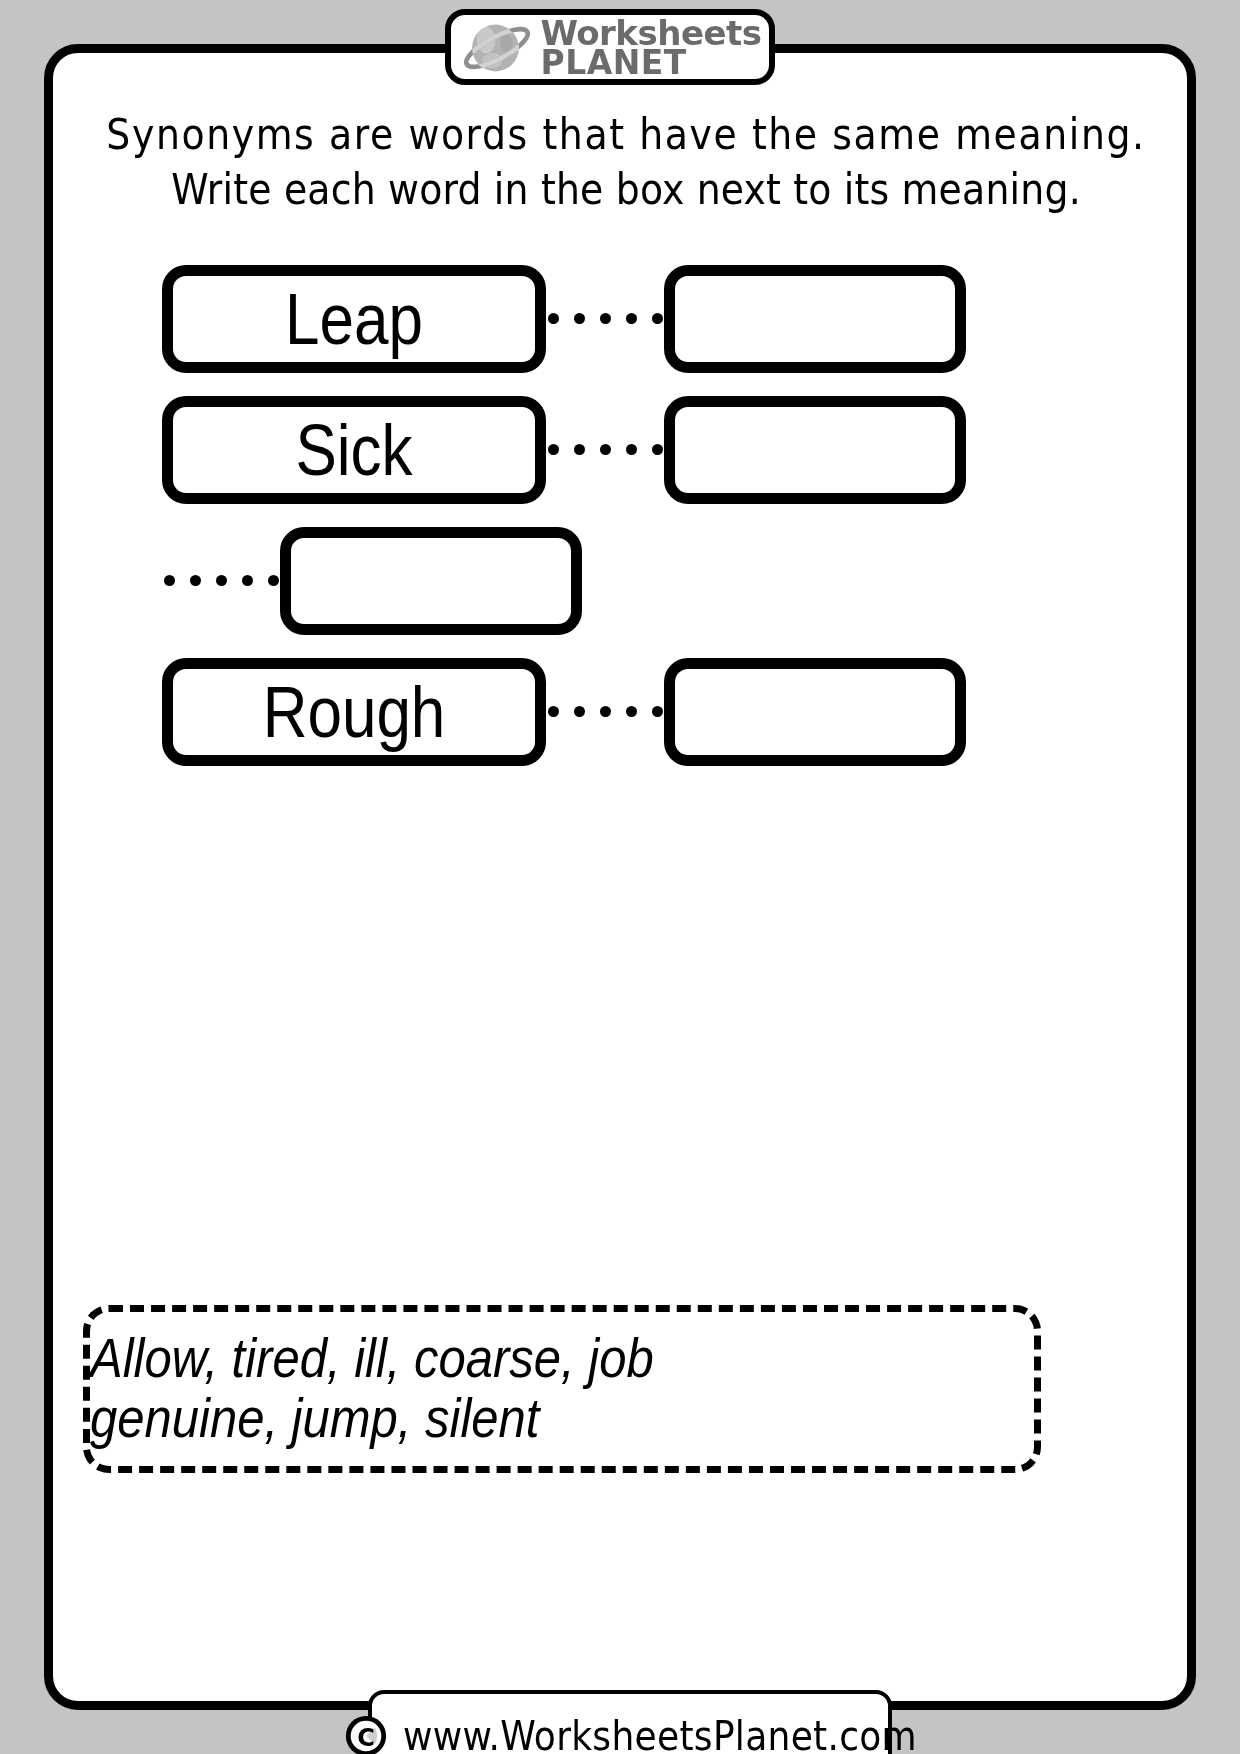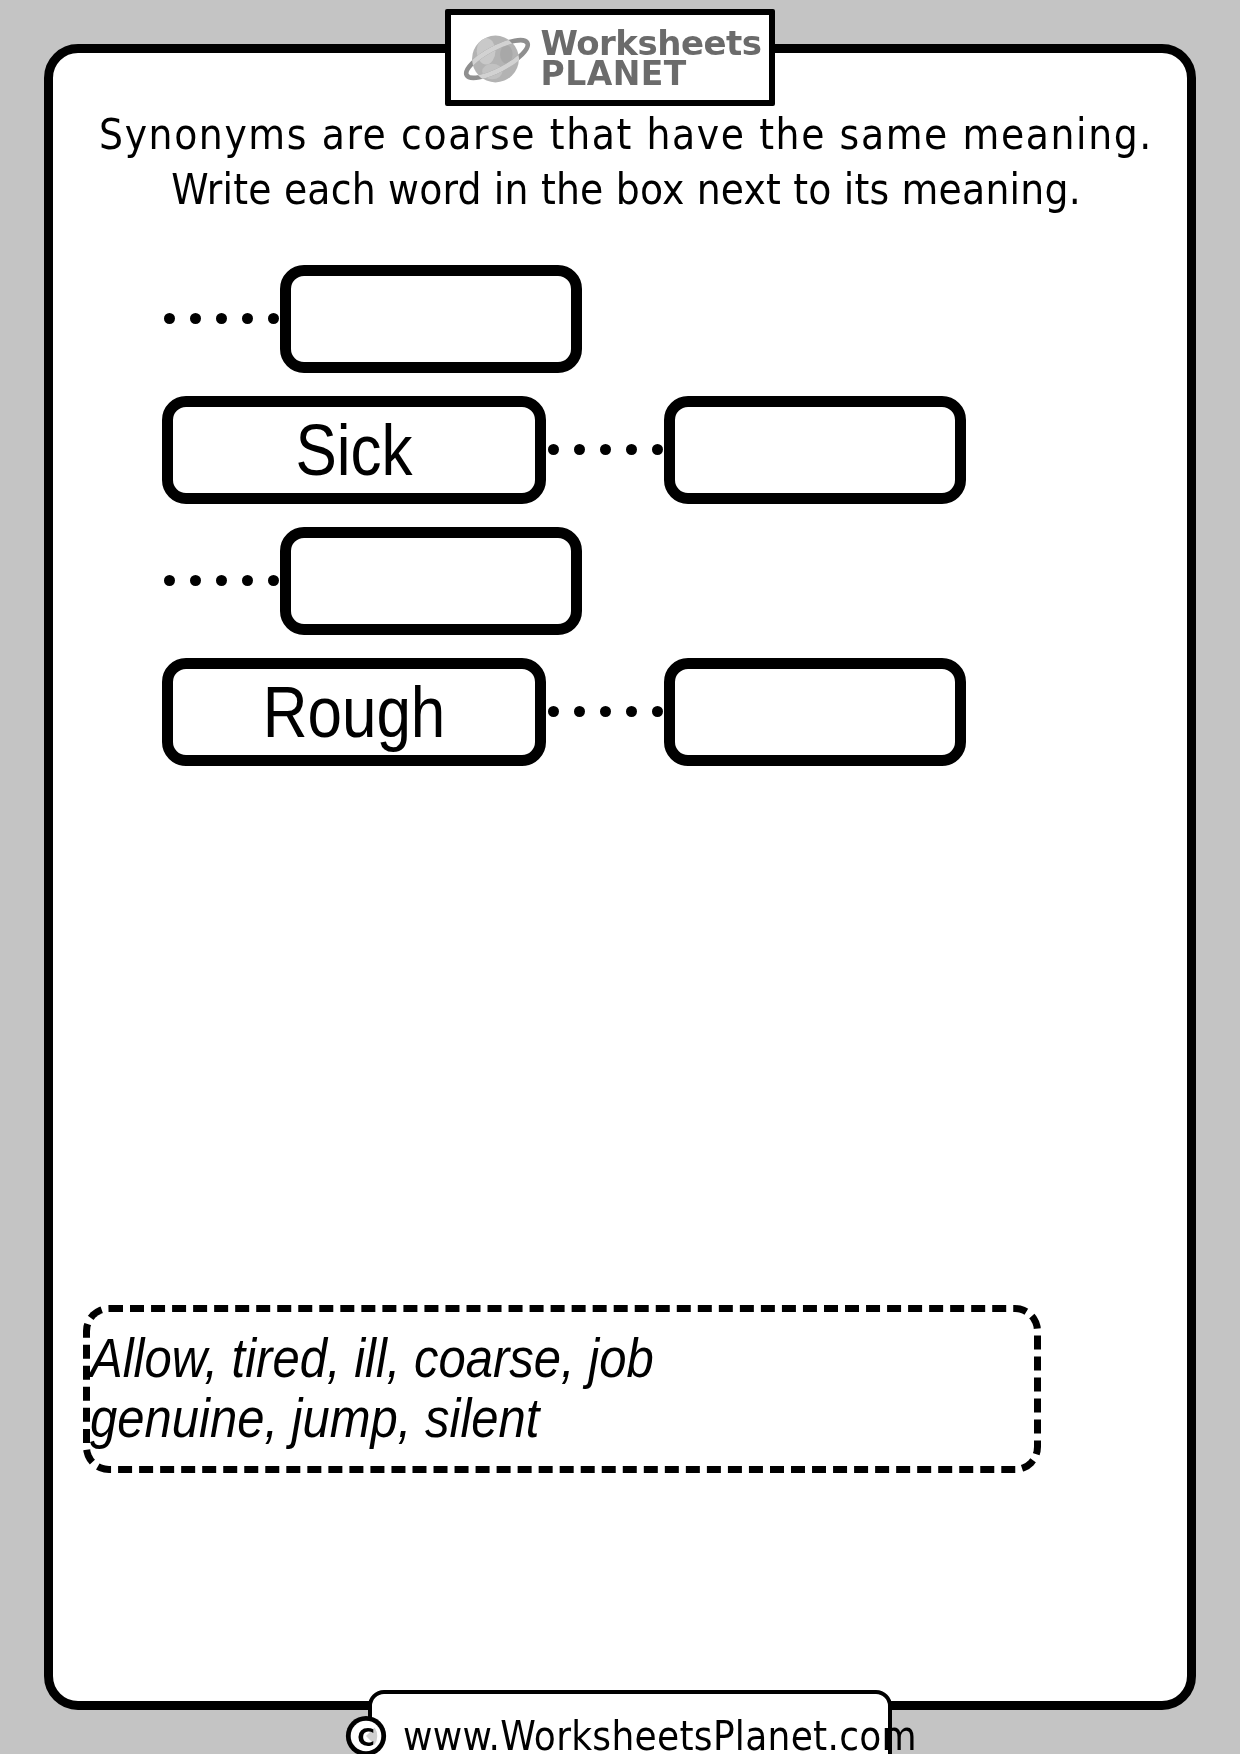--- a/index.html
+++ b/index.html
@@ -25,25 +25,25 @@
     border: 9px solid #000000;
     border-radius: 34px;
   }
 
   
   .logo-badge {
     position: absolute;
     left: 392px;
     top: -44px;
     width: 330px;
-    height: 97px;
+    height: 76px;
     box-sizing: border-box;
     background: #ffffff;
     border: 6px solid #000000;
-    border-radius: 2px;
+    border-radius: 20px;
     display: flex;
     align-items: center;
     justify-content: center;
     gap: 8px;
     overflow: hidden;
     z-index: 5;
   }
   .planet-icon {
     width: 78px;
     height: 78px;
@@ -231,26 +231,29 @@
         <ellipse cx="50" cy="50" rx="44" ry="14" fill="none" stroke="#d2d2d2" stroke-width="6"></ellipse>
       </g>
     </svg>
     <span class="logo-words">
       <span class="l1">Worksheets</span>
       <span class="l2">PLANET</span>
     </span>
   </div>
 
   <div class="instructions">
-    <span class="ins-line l1">Synonyms are coarse that have the same meaning.</span>
+    <span class="ins-line l1">Synonyms are words that have the same meaning.</span>
     <span class="ins-line l2">Write each word in the box next to its meaning.</span>
   </div>
 
   <div class="rows" id="rows-container">
       <div class="row">
+        <div class="word-box">
+          <span class="word-text">Leap</span>
+        </div>
         <div class="dots">
           <span class="dot"></span>
           <span class="dot"></span>
           <span class="dot"></span>
           <span class="dot"></span>
           <span class="dot"></span>
         </div>
         <div class="answer-box"></div>
       </div>
       <div class="row">

